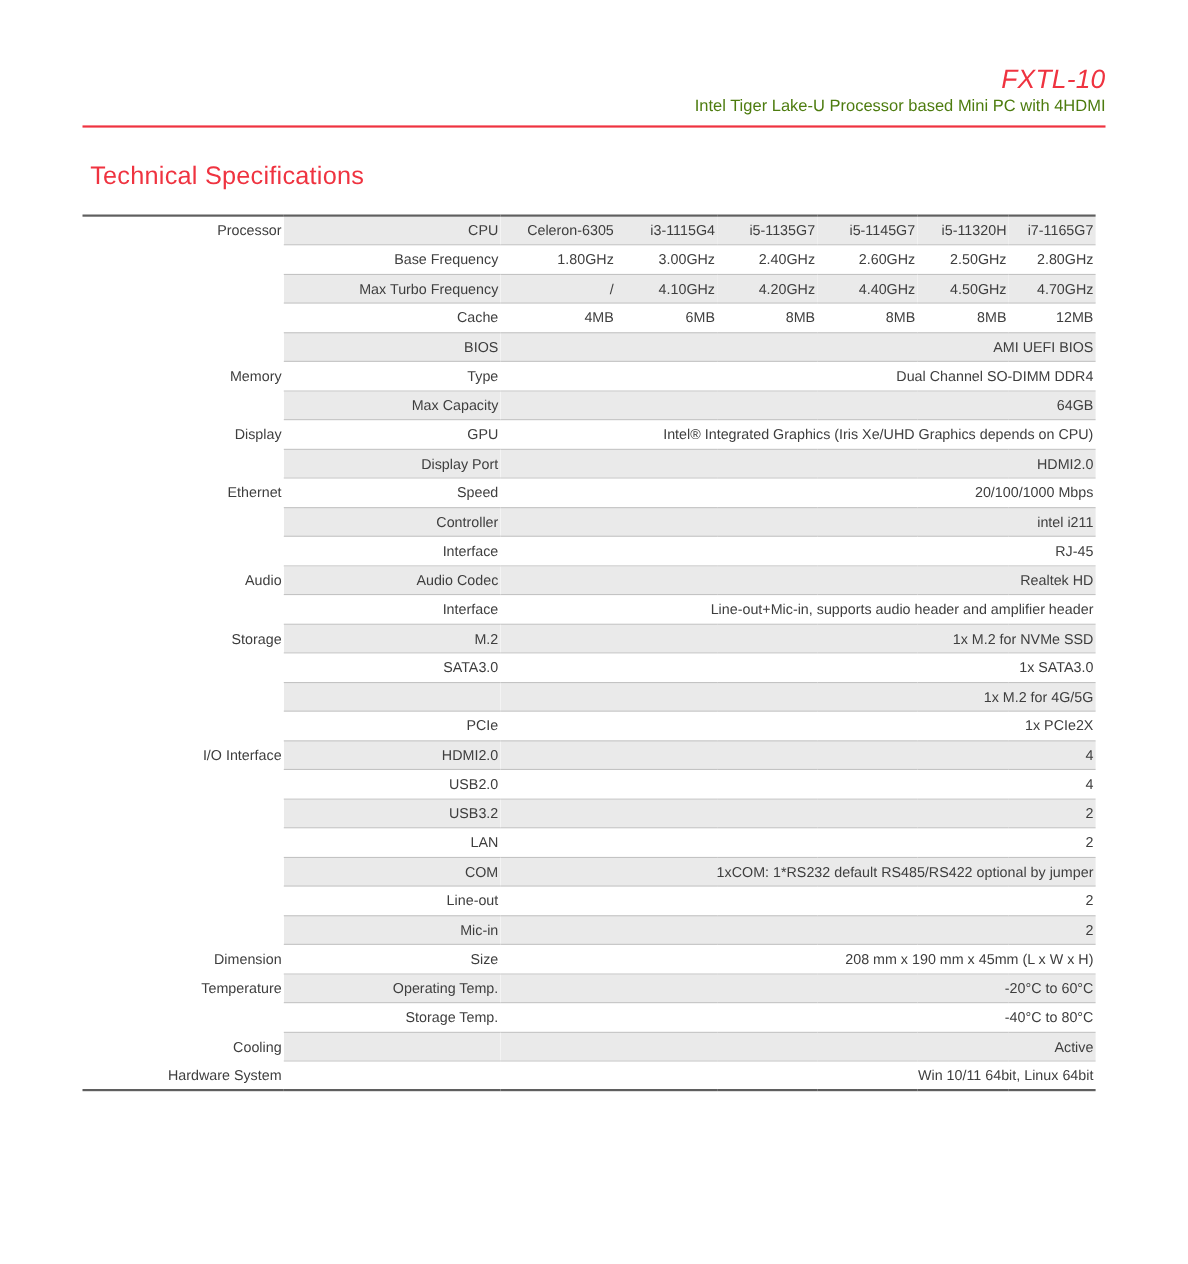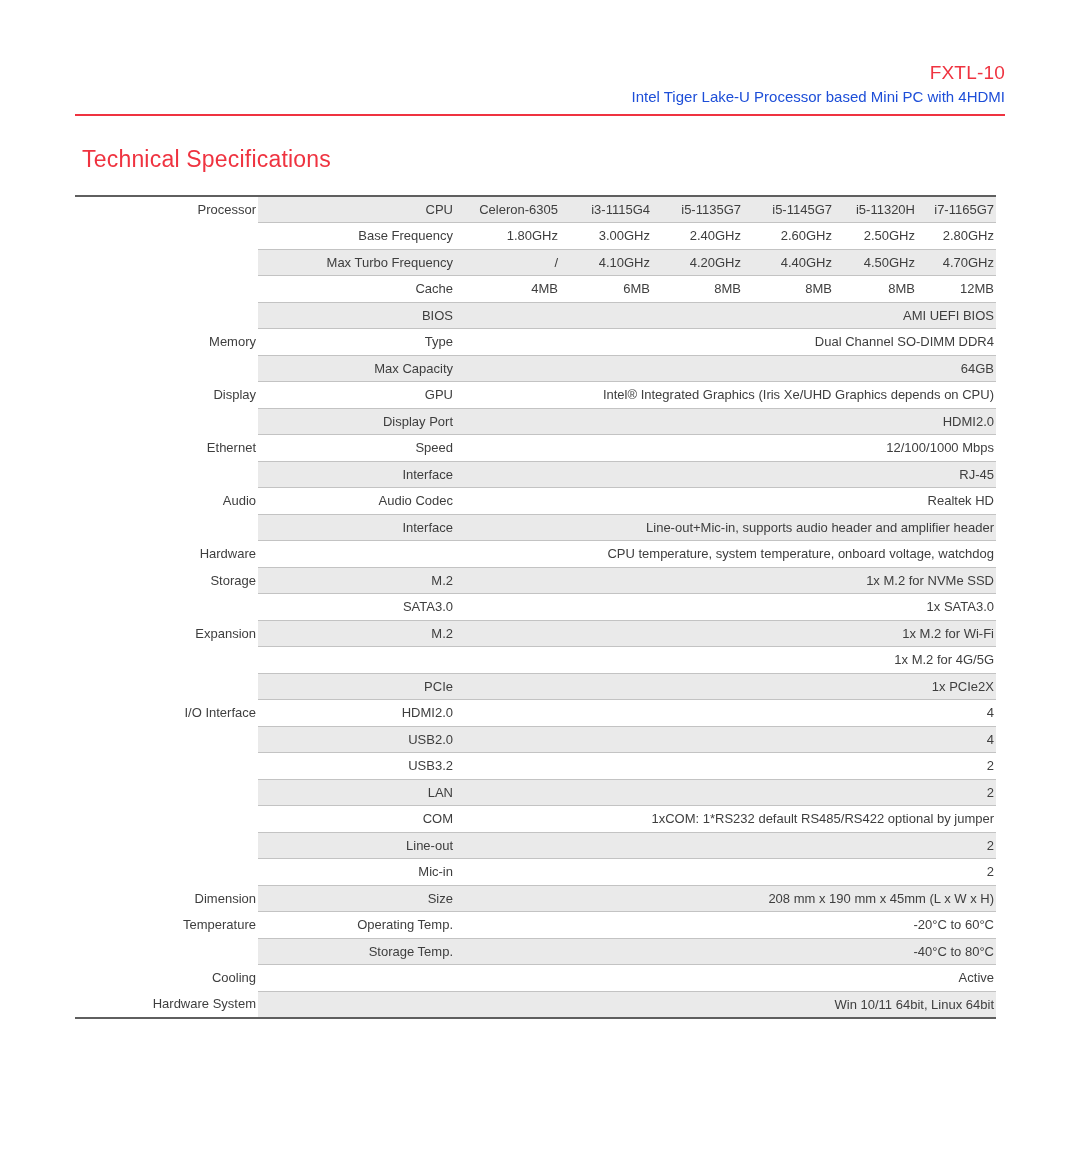--- a/index.html
+++ b/index.html
@@ -14,25 +14,26 @@
   body{
     width:1080px;height:1149px;background:#ffffff;
     font-family:"Liberation Sans", sans-serif;
     color:var(--text);
     overflow:hidden;
   }
   .page{padding:0 75px;}
   .doc-header{margin-top:62px;text-align:right;}
   .model{
     color:var(--accent);
-    font-size:19px;line-height:21px;
+    font-size:24px;line-height:21px;
     letter-spacing:.2px;
+    font-style:italic;
   }
   .subtitle{
-    color:#1d4ed8;
+    color:#4d7c0f;
     font-size:15px;line-height:19px;
     margin-top:4px;
   }
   .rule{height:2px;background:var(--accent);margin-top:8px;}
   .page-title{
     color:var(--accent);
     font-size:23px;line-height:28px;
     font-weight:normal;
     margin:29px 0 0 7px;
     letter-spacing:.2px;
@@ -147,58 +148,53 @@
           <td class="val body" colspan="6">Intel® Integrated Graphics (Iris Xe/UHD Graphics depends on CPU)</td>
         </tr>
         <tr>
           <td class="cat"></td>
           <td class="key body">Display Port</td>
           <td class="val body" colspan="6">HDMI2.0</td>
         </tr>
         <tr>
           <td class="cat">Ethernet</td>
           <td class="key body">Speed</td>
-          <td class="val body" colspan="6">12/100/1000 Mbps</td>
+          <td class="val body" colspan="6">20/100/1000 Mbps</td>
+        </tr>
+        <tr>
+          <td class="cat"></td>
+          <td class="key body">Controller</td>
+          <td class="val body" colspan="6">intel i211</td>
         </tr>
         <tr>
           <td class="cat"></td>
           <td class="key body">Interface</td>
           <td class="val body" colspan="6">RJ-45</td>
         </tr>
         <tr>
           <td class="cat">Audio</td>
           <td class="key body">Audio Codec</td>
           <td class="val body" colspan="6">Realtek HD</td>
         </tr>
         <tr>
           <td class="cat"></td>
           <td class="key body">Interface</td>
           <td class="val body" colspan="6">Line-out+Mic-in, supports audio header and amplifier header</td>
         </tr>
         <tr>
-          <td class="cat">Hardware</td>
-          <td class="key body"></td>
-          <td class="val body" colspan="6">CPU temperature, system temperature, onboard voltage, watchdog</td>
-        </tr>
-        <tr>
           <td class="cat">Storage</td>
           <td class="key body">M.2</td>
           <td class="val body" colspan="6">1x M.2 for NVMe SSD</td>
         </tr>
         <tr>
           <td class="cat"></td>
           <td class="key body">SATA3.0</td>
           <td class="val body" colspan="6">1x SATA3.0</td>
         </tr>
         <tr>
-          <td class="cat">Expansion</td>
-          <td class="key body">M.2</td>
-          <td class="val body" colspan="6">1x M.2 for Wi-Fi</td>
-        </tr>
-        <tr>
           <td class="cat"></td>
           <td class="key body"></td>
           <td class="val body" colspan="6">1x M.2 for 4G/5G</td>
         </tr>
         <tr>
           <td class="cat"></td>
           <td class="key body">PCIe</td>
           <td class="val body" colspan="6">1x PCIe2X</td>
         </tr>
         <tr>

